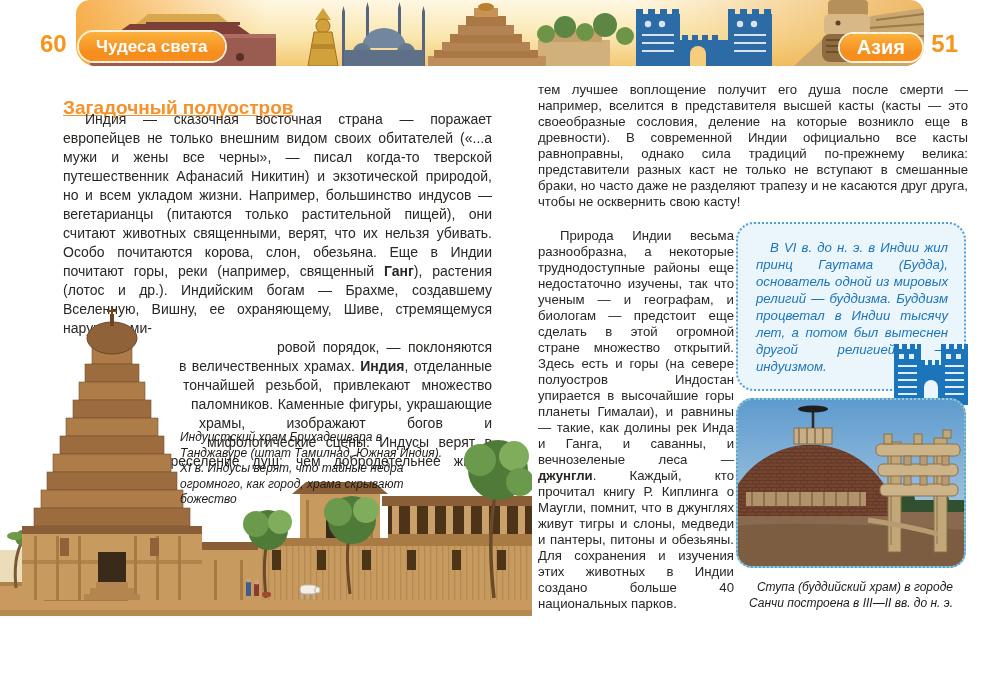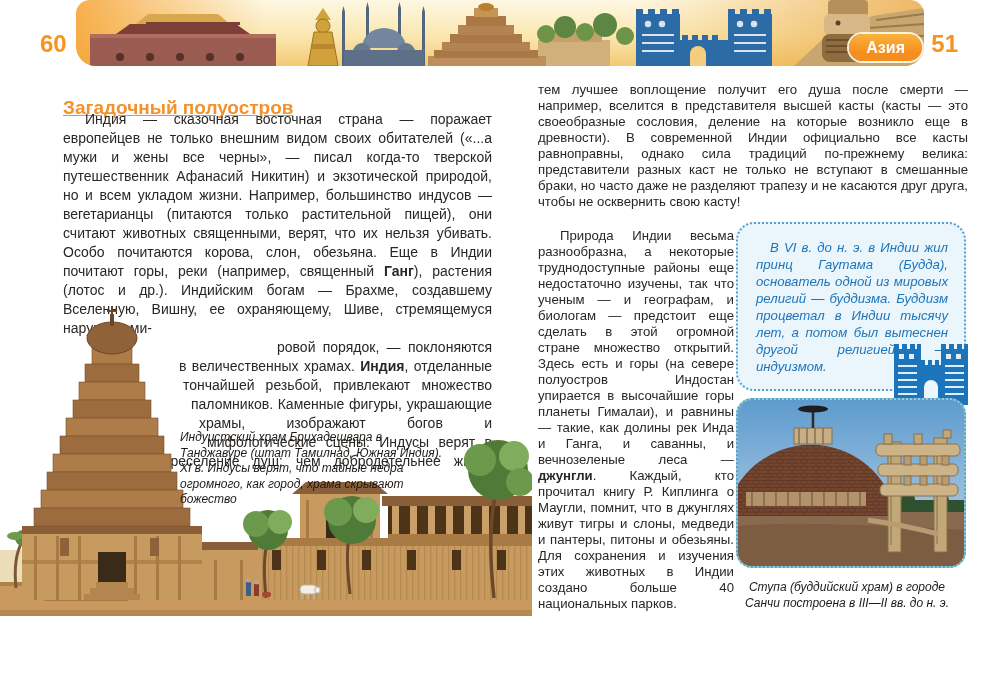--- a/index.html
+++ b/index.html
@@ -11,21 +11,21 @@
         border-radius:14px 14px 20px 20px;overflow:hidden;}
   .band svg{display:block;}
   .pagenum{position:absolute;top:30px;font-size:24px;font-weight:bold;color:#F7941D;}
   #num-left{left:40px;}
   #num-right{right:42px;}
   .pill{position:absolute;height:29px;line-height:29px;padding:0 17px;border-radius:16px;
         background:linear-gradient(180deg,#FBB23E 0%,#F68E1E 70%);
         color:#ffffff;font-weight:bold;font-size:17px;
         box-shadow:0 0 0 2px rgba(255,247,224,.95);}
   #pill-series{left:79px;top:32px;}
-  #pill-section{right:78px;top:34px;height:27px;line-height:27px;font-size:16px;}
+  #pill-section{right:78px;top:34px;height:27px;line-height:27px;font-size:20px;}
 
   
   .heading{position:absolute;left:63px;top:84px;font-size:19px;font-weight:bold;color:#F5912C;text-decoration:underline;}
   .ltext{position:absolute;left:63px;top:110px;width:429px;font-size:14px;line-height:19px;
          text-align:justify;hyphens:auto;-webkit-hyphens:auto;}
   .ltext p{margin:0;}
   .indent{text-indent:22px;}
   .fl{display:block;float:left;clear:left;height:19px;}
   .bseg{font-weight:bold;}
   .caption{font-style:italic;font-size:12px;line-height:15.5px;color:#1d1a17;}
@@ -38,21 +38,21 @@
   #r-col{position:absolute;left:538px;top:228px;width:196px;}
   #sidebar-box{position:absolute;left:736px;top:222px;width:230px;min-height:158px;
                box-sizing:border-box;background:#EAF5FC;border:2px dotted #569FD6;
                border-radius:18px;padding:15px 16px 14px 18px;}
   #sidebar-box .note{font-style:italic;color:#1C75BB;font-size:13.2px;line-height:17px;
                      text-align:justify;text-indent:14px;margin:0;}
   #gate-icon{position:absolute;right:-6px;bottom:-16px;width:78px;height:66px;}
   #photo-frame{position:absolute;left:736px;top:398px;width:230px;height:170px;box-sizing:border-box;
                border:2px dotted #569FD6;border-radius:16px;overflow:hidden;background:#9cc;}
   #photo-frame svg{display:block;}
-  #photo-caption{position:absolute;left:741px;top:580px;width:212px;text-align:center;}
+  #photo-caption{position:absolute;left:741px;top:580px;width:212px;text-align:right;}
 </style>
 </head>
 <body>
 
 <div class="spread">
 
   <div class="band">
     <svg width="848" height="66" viewBox="0 0 848 66">
       <defs>
         <linearGradient id="gsky" x1="0" y1="0" x2="0" y2="1">
@@ -164,20 +164,21 @@
         <rect x="752" y="0" width="40" height="16" rx="4" fill="#B5905A"></rect>
         <rect x="748" y="14" width="46" height="22" rx="6" fill="#D9B888"></rect>
         <circle cx="762" cy="23" r="2.5" fill="#5a4226"></circle>
         <rect x="746" y="34" width="50" height="28" rx="8" fill="#8F6B40"></rect>
         <path d="M750,40 h42 M750,46 h42 M750,52 h42" stroke="#6E4F2C" stroke-width="2"></path>
       </g>
     </svg>
   </div>
 
   <div class="pagenum" id="num-left">60</div>
+  <div class="pill" id="pill-series">Чудеса света</div>
   <div class="pill" id="pill-section">Азия</div>
   <div class="pagenum" id="num-right">51</div>
 
   <h1 class="heading">Загадочный полуостров</h1>
 
   <div class="ltext">
     <p class="indent"><span><span>Индия — сказочная восточная страна — поражает европейцев не только внешним видом своих обитателей («...а мужи и жены все черны», — писал когда-то тверской путешественник Афанасий Никитин) и экзотической природой, но и всем укладом жизни. Например, большинство индусов — вегетарианцы (питаются только растительной пищей), они считают животных священными, верят, что их нельзя убивать. Особо почитаются корова, слон, обезьяна. Еще в Индии почитают горы, реки (например, священный </span><span class="bseg">Ганг</span><span>), растения (лотос и др.). Индийским богам — Брахме, создавшему Вселенную, Вишну, ее охраняющему, Шиве, стремящемуся нарушить ми-</span></span></p>
     <p>
       <span class="fl" style="width:214px"></span>
       <span class="fl" style="width:116px"></span>

